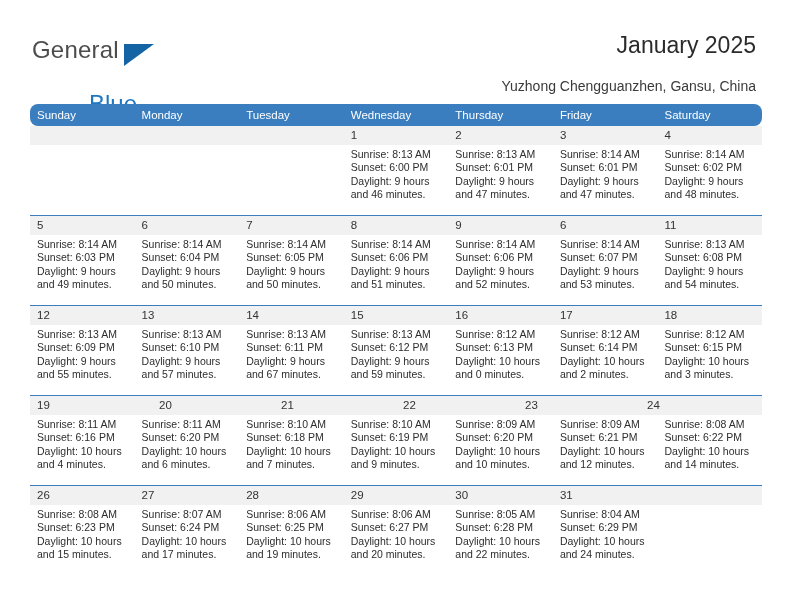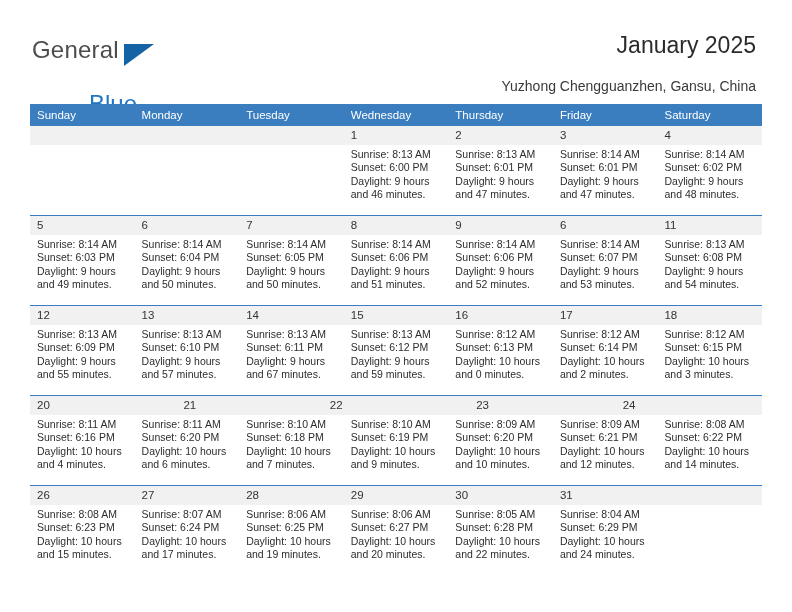--- a/index.html
+++ b/index.html
@@ -86,20 +86,21 @@
     position: absolute;
     left: 30px;
     top: 104px;
     width: 732px;
   }
   .weekdays {
     display: flex;
     width: 100%;
     background: #3a7ebf;
     height: 22px;
+    border-radius: 8px;
   }
   .weekday {
     flex: 1 1 0;
     color: #ffffff;
     font-size: 11.5px;
     line-height: 22px;
     padding-left: 7px;
     box-sizing: border-box;
     white-space: nowrap;
   }
@@ -317,20 +318,21 @@
             <div class="daybody">
               <div>Sunrise: 8:12 AM</div>
               <div>Sunset: 6:15 PM</div>
               <div>Daylight: 10 hours</div>
               <div>and 3 minutes.</div>
             </div>
           </div>
         </div>
         <div class="week">
           <div class="numbers">
+            <div class="daynum">19</div>
             <div class="daynum">20</div>
             <div class="daynum">21</div>
             <div class="daynum">22</div>
             <div class="daynum">23</div>
             <div class="daynum">24</div>
           </div>
           <div class="bodies">
             <div class="daybody">
               <div>Sunrise: 8:11 AM</div>
               <div>Sunset: 6:16 PM</div>

